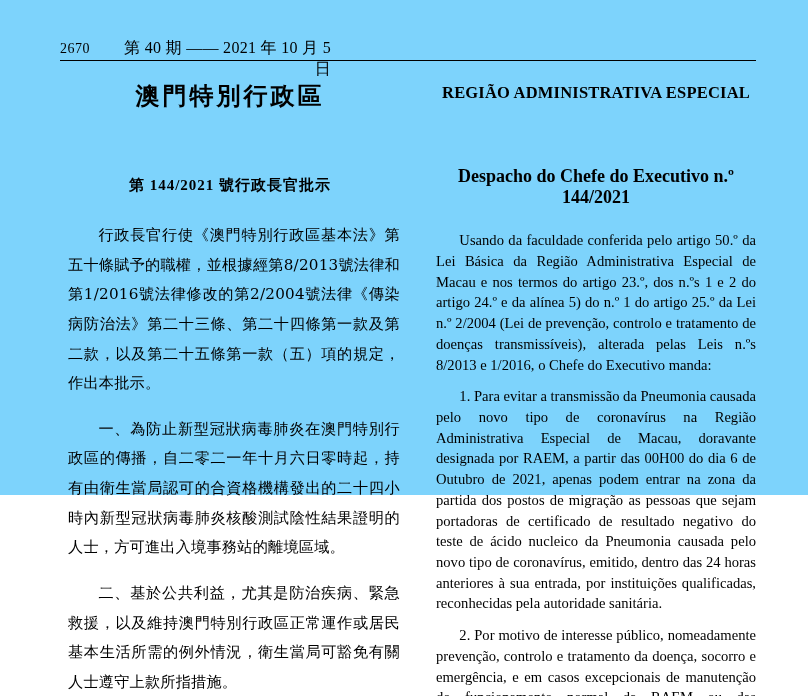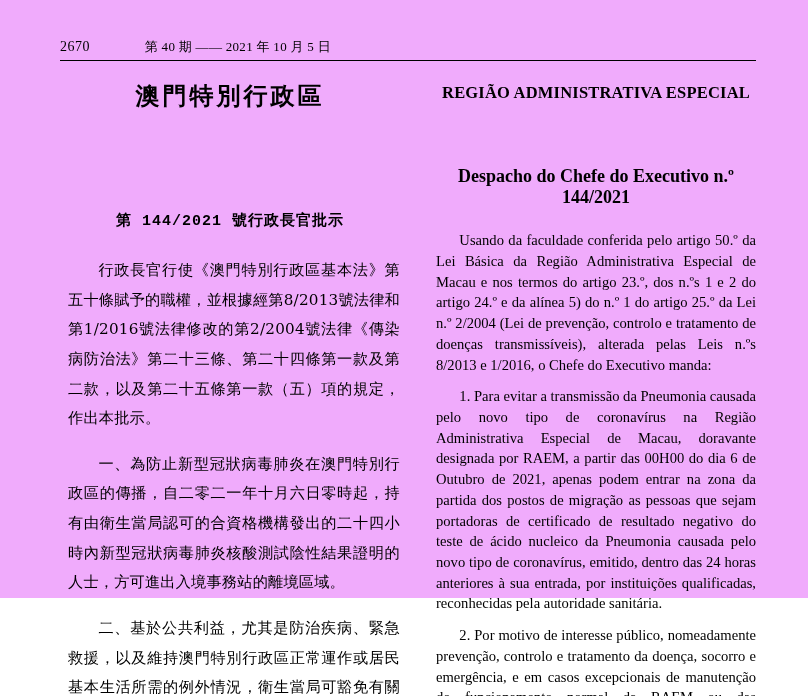--- a/index.html
+++ b/index.html
@@ -10,22 +10,22 @@
     width: 808px;
     height: 696px;
     background: #ffffff;
     font-family: "Liberation Serif", serif;
     color: #000000;
     overflow: hidden;
   }
   .page {
     position: relative;
     width: 808px;
-    height: 598px;
-    background: #f0abfc;
+    height: 495px;
+    background: #7dd3fc;
     box-sizing: border-box;
   }
   
   .page-header {
     position: absolute;
     top: 38px;
     left: 60px;
     right: 52px;
     height: 22px;
     display: flex;
@@ -39,21 +39,21 @@
   }
   .header-center {
     flex: 1;
     text-align: center;
     font-size: 13.5px;
     letter-spacing: 0.4px;
   }
   .header-right {
     width: 215px;
     text-align: right;
-    font-size: 13px;
+    font-size: 16px;
     letter-spacing: 0.3px;
   }
   .header-rule {
     position: absolute;
     top: 60px;
     left: 60px;
     right: 52px;
     border-top: 1px solid #000;
     height: 0;
   }
@@ -77,26 +77,26 @@
   
   .cn-title {
     margin-top: 10px;
     text-align: center;
     font-size: 24px;
     font-weight: bold;
     letter-spacing: 3px;
     font-family: "DejaVu Serif", "Liberation Serif", serif;
   }
   .cn-subtitle {
-    margin-top: 99px;
+    margin-top: 64px;
     text-align: center;
     font-size: 15px;
     font-weight: bold;
     letter-spacing: 1px;
-    font-family: Liberation Mono, monospace;
+    font-family: Liberation Serif, serif;
   }
   .cn-body {
     margin-top: 26px;
     font-size: 15.2px;
     line-height: 1.95;
     text-align: justify;
     text-justify: inter-ideograph;
     font-family: "DejaVu Serif", "Liberation Serif", serif;
     letter-spacing: 0.2px;
   }

